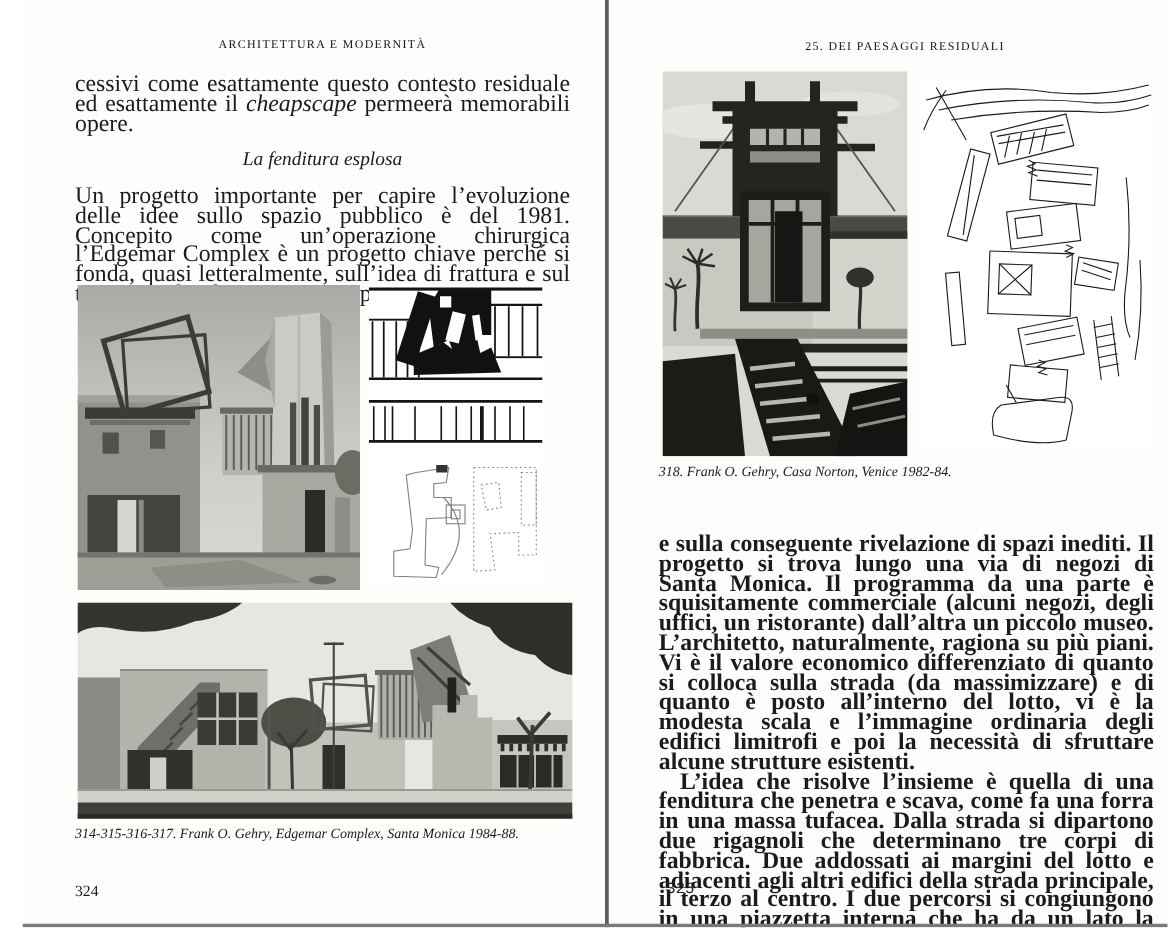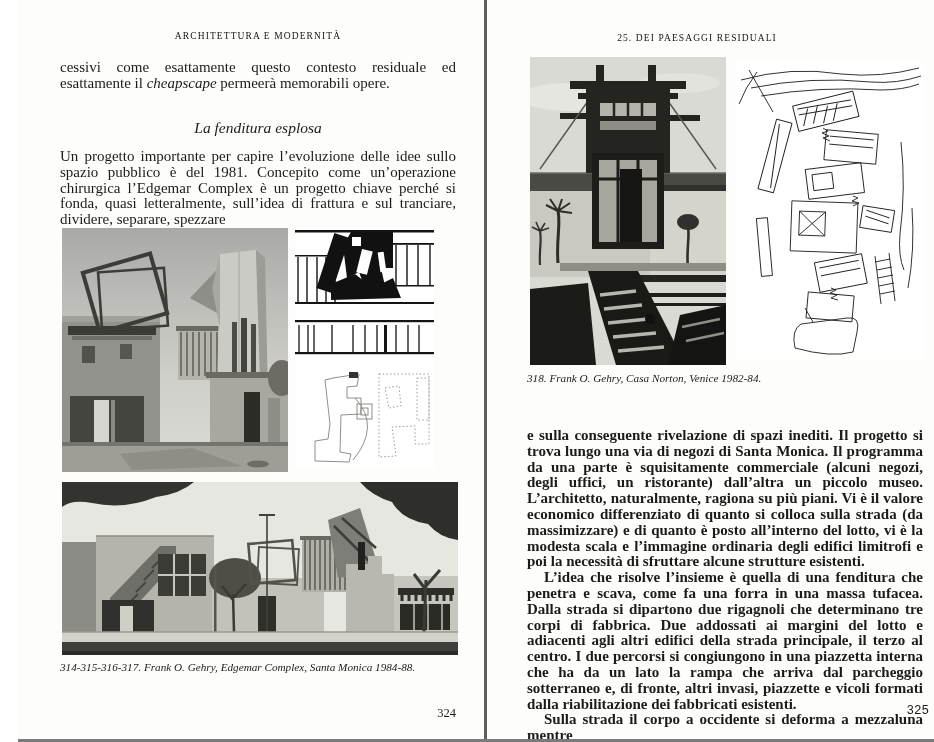--- a/index.html
+++ b/index.html
@@ -3,41 +3,41 @@
 <meta charset="utf-8">
 <style>
   html,body{margin:0;padding:0;background:#ffffff;}
   .canvas{position:relative;width:934px;height:742px;background:#fdfdfc;overflow:hidden;
           font-family:"Liberation Serif", serif;color:#1b1b1b;margin-left:18px;}
   .gutter{position:absolute;left:466px;top:0;width:3px;height:742px;background:#5f5f5f;}
   .bottom-edge{position:absolute;left:0;top:739px;width:934px;height:3px;background:#7a7a7a;}
   .running-head{position:absolute;width:396px;text-align:center;font-size:9.5px;
                 letter-spacing:1.1px;color:#141414;}
   .rh-left{left:42px;top:31px;}
-  .rh-right{left:481px;top:33px;}
-  .body-text{font-size:15px;line-height:15.8px;text-align:justify;}
+  .rh-right{left:508px;top:33px;}
+  .body-text{font-size:19px;line-height:15.8px;text-align:justify;}
   .cont-para{position:absolute;left:42px;top:60px;width:396px;}
   .cont-para em{font-style:italic;}
   .section-heading{position:absolute;left:42px;top:119px;width:396px;text-align:center;
                    font-size:15.5px;font-style:italic;}
   .intro-para{position:absolute;left:42px;top:149px;width:396px;}
   .fig{position:absolute;}
   .fig svg{display:block;}
   .fig-courtyard{left:44px;top:228px;}
   .fig-drawings{left:277px;top:228px;}
   .fig-street{left:44px;top:482px;}
   .fig-norton{left:512px;top:57px;}
   .fig-sketch{left:717px;top:60px;}
   .caption{font-size:11.2px;line-height:13.6px;color:#1b1b1b;font-style:italic;}
   .caption-left{position:absolute;left:42px;top:661px;width:400px;}
   .captions-right{position:absolute;left:509px;top:372px;width:400px;}
   .body-right{position:absolute;left:509px;top:428px;width:396px;font-weight:bold;}
   .body-right p{margin:0;}
   .body-right p.indent{text-indent:17px;}
-  .page-number{position:absolute;width:396px;text-align:right;font-size:12.5px;}
+  .page-number{position:absolute;width:396px;text-align:left;font-size:12.5px;}
   .pn-left{left:42px;top:706px;}
   .pn-right{left:515px;top:704px;font-family:Liberation Mono, monospace;}
 </style>
 </head>
 <body>
 
 <div class="canvas">
 
   <div>
     <div class="running-head rh-left">ARCHITETTURA E MODERNITÀ</div>

